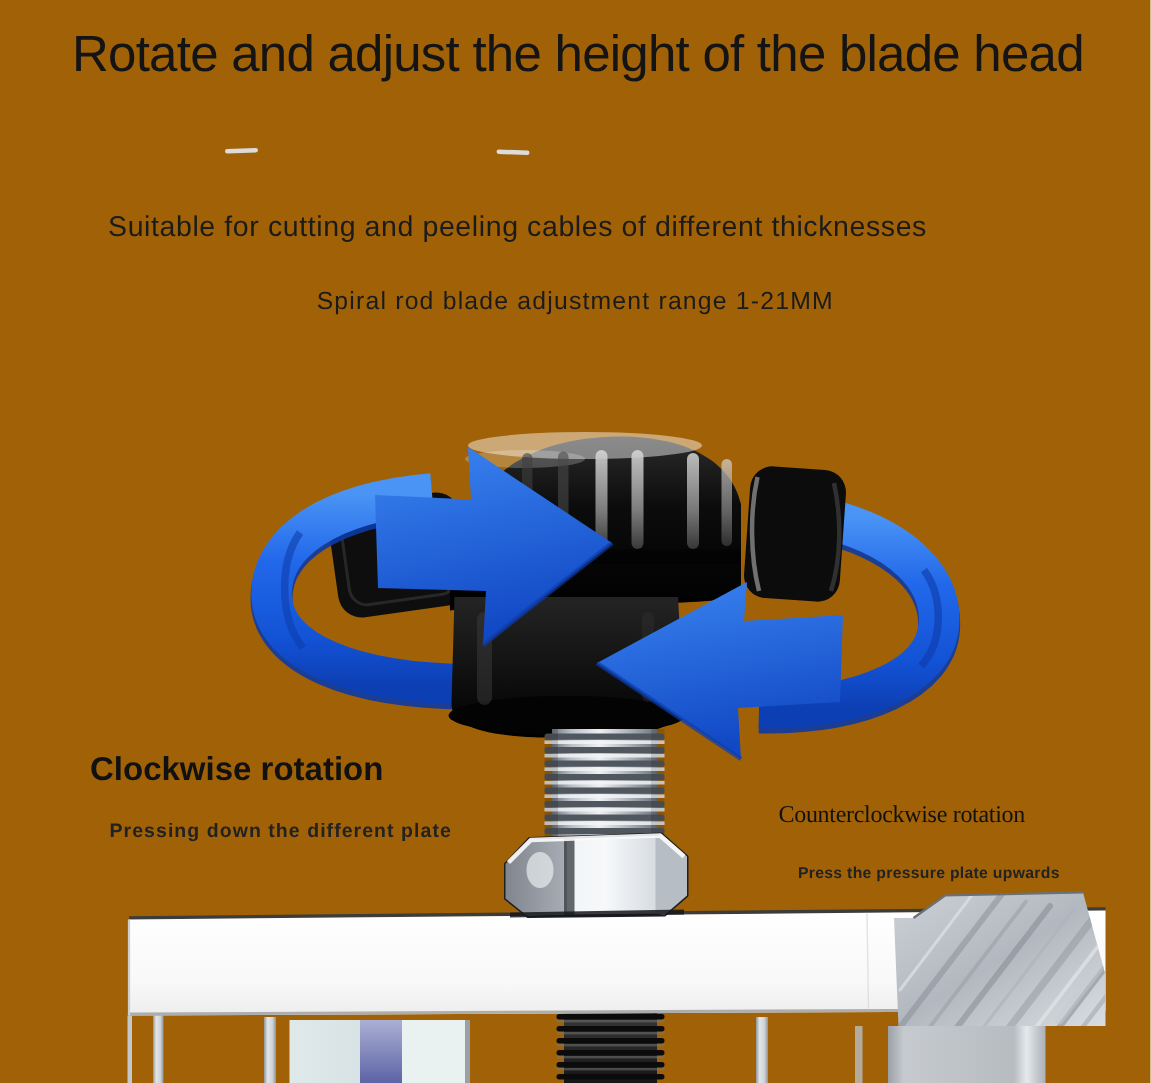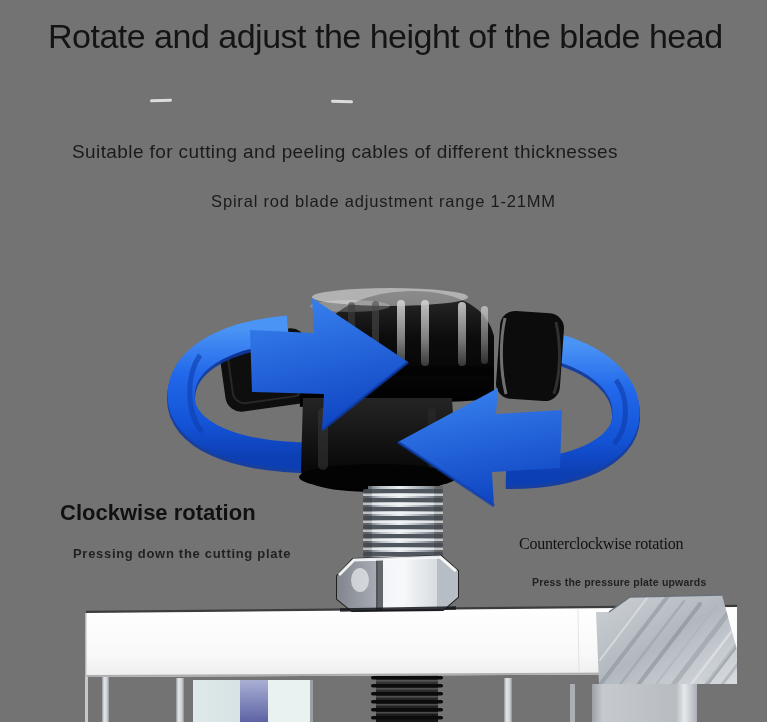--- a/index.html
+++ b/index.html
@@ -1,17 +1,17 @@
 <!DOCTYPE html>
 <html><head>
 <meta charset="utf-8">
 <style>
   html,body{margin:0;padding:0;background:#fff;}
   .canvas{
-    position:relative;width:767px;height:722px;background:#737373;overflow:hidden;
+    position:relative;width:767px;height:722px;background:#a16207;overflow:hidden;
     font-family:"Liberation Sans", sans-serif;color:#161616;
   }
   .lbl{position:absolute;white-space:nowrap;}
   .title{
     left:48px;top:16px;width:686px;white-space:normal;
     font-size:34px;line-height:40px;letter-spacing:-0.5px;color:#141414;font-weight:400;
   }
   .sub1{left:0;top:141px;width:690px;text-align:center;font-size:19px;letter-spacing:0.4px;color:#1b1b1b;}
   .sub2{left:0;top:192px;width:767px;text-align:center;font-size:16.5px;letter-spacing:0.8px;color:#1b1b1b;}
   .cw-head{left:60px;top:500px;font-size:22px;color:#111;font-weight:bold;}
@@ -28,21 +28,21 @@
 
 <div class="canvas">
 
   <div class="lbl title">Rotate and adjust the height of the blade head</div>
   <div class="smudge a"></div>
   <div class="smudge b"></div>
   <div class="lbl sub1">Suitable for cutting and peeling cables of different thicknesses</div>
   <div class="lbl sub2">Spiral rod blade adjustment range 1-21MM</div>
 
   <div class="lbl cw-head">Clockwise rotation</div>
-  <div class="lbl cw-cap">Pressing down the cutting plate</div>
+  <div class="lbl cw-cap">Pressing down the different plate</div>
   <div class="lbl ccw-head">Counterclockwise rotation</div>
   <div class="lbl ccw-cap">Press the pressure plate upwards</div>
 
   <svg class="art" width="767" height="722" viewBox="0 0 767 722" xmlns="http://www.w3.org/2000/svg">
     <defs>
       <linearGradient id="bandGrad" x1="0" y1="0" x2="0" y2="1">
         <stop offset="0" stop-color="#4a94f5"></stop>
           <stop offset="0.35" stop-color="#2268ea"></stop>
         <stop offset="0.75" stop-color="#1353d6"></stop>
           <stop offset="1" stop-color="#0d3fb4"></stop>

